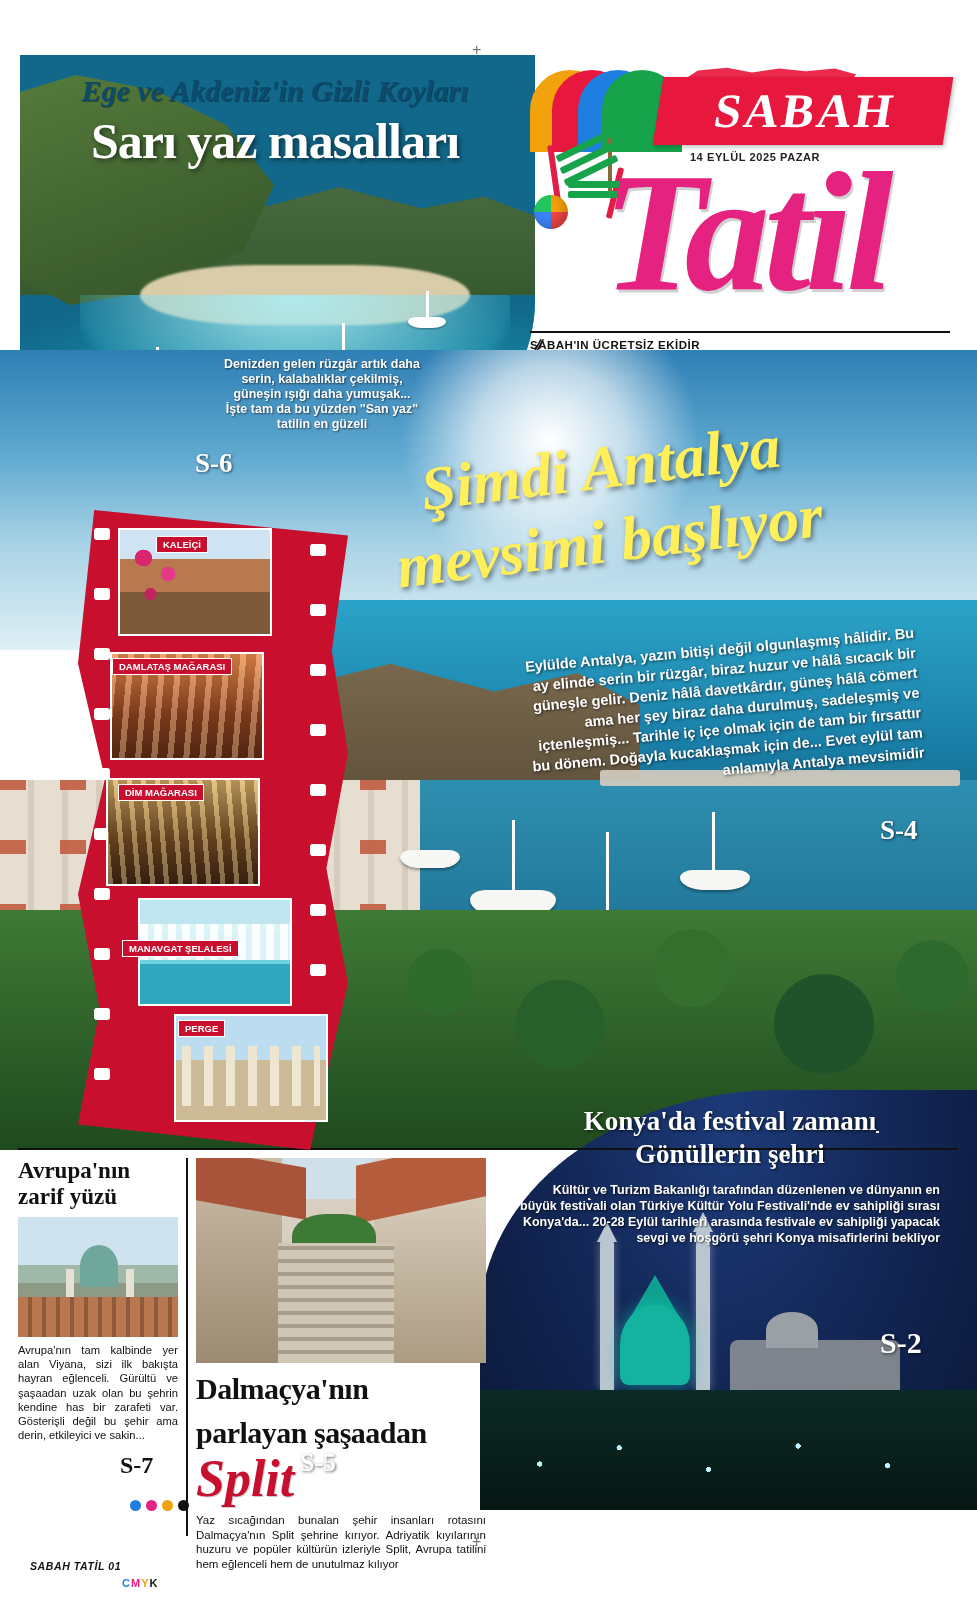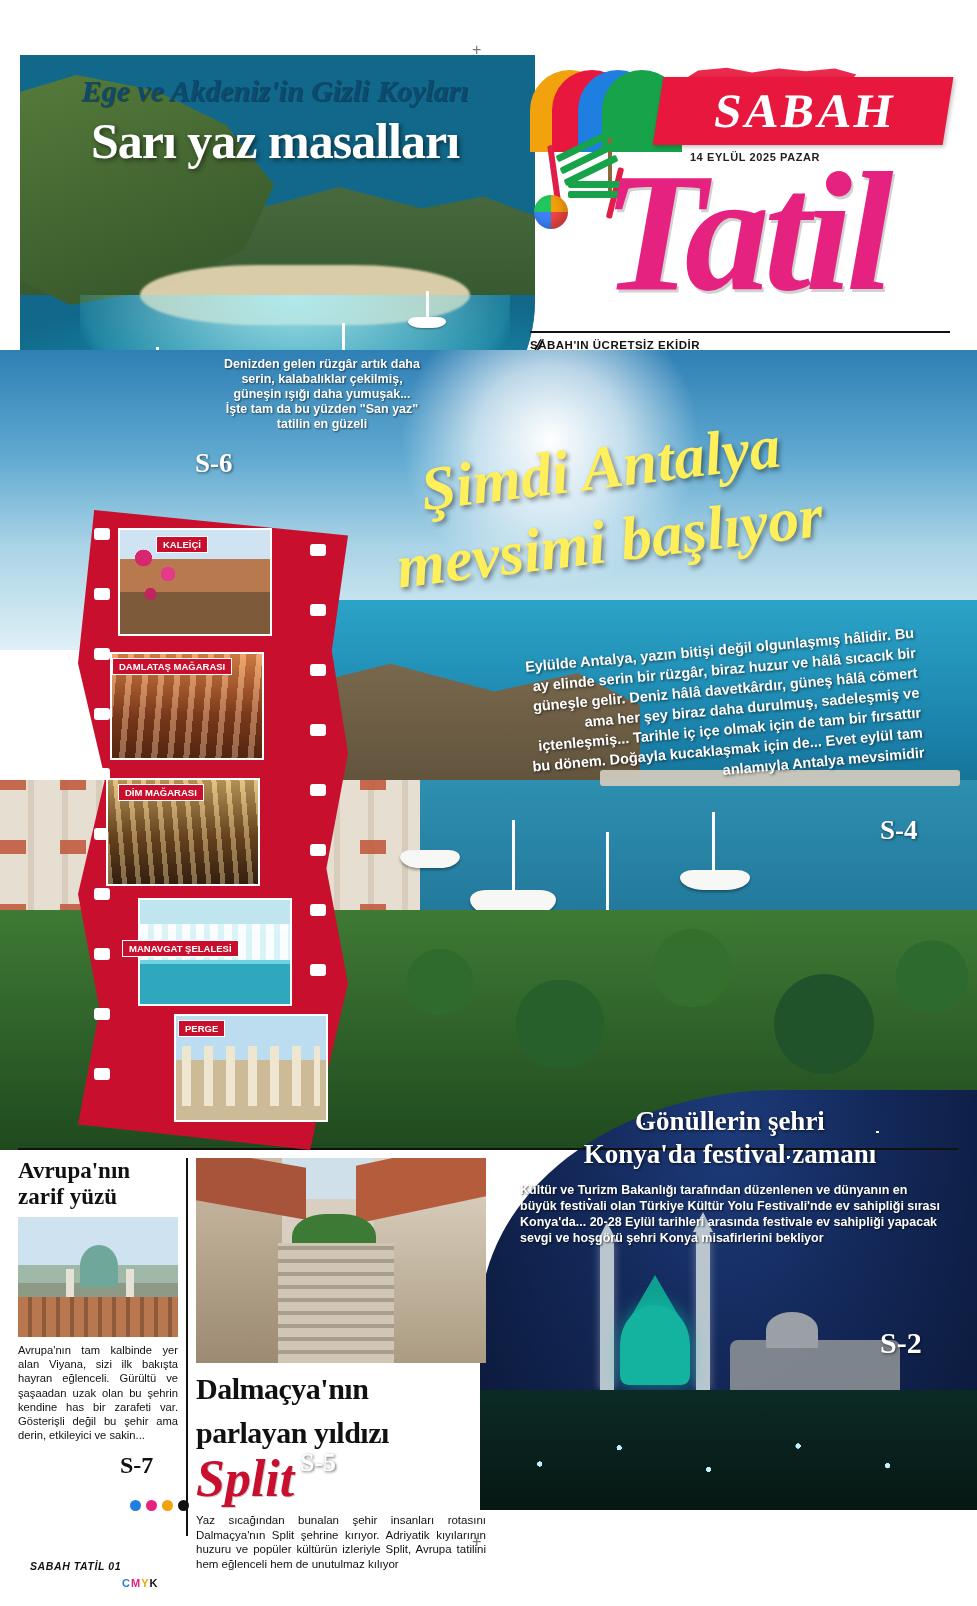--- a/index.html
+++ b/index.html
@@ -155,21 +155,21 @@
   .konya-lights{position:absolute;left:0;bottom:10px;width:100%;height:90px;
     background:
       radial-gradient(circle 5px at 12% 60%, #bff4ff 0 50%, transparent 55%),
       radial-gradient(circle 5px at 28% 42%, #bff4ff 0 50%, transparent 55%),
       radial-gradient(circle 5px at 46% 66%, #bff4ff 0 50%, transparent 55%),
       radial-gradient(circle 5px at 64% 40%, #bff4ff 0 50%, transparent 55%),
       radial-gradient(circle 5px at 82% 62%, #bff4ff 0 50%, transparent 55%);}
   .konya-title{position:absolute;left:500px;top:1105px;width:460px;text-align:center;z-index:6;
     font-family:"Liberation Serif",serif;font-weight:bold;color:#fff;font-size:27px;line-height:33px;
     text-shadow:1px 1px 3px rgba(0,0,0,.7);}
-  .konya-text{position:absolute;left:520px;top:1182px;width:420px;text-align:left;z-index:6;color:#fff;
+  .konya-text{position:absolute;left:520px;top:1182px;width:420px;text-align:right;z-index:6;color:#fff;
     font-size:12.5px;line-height:16px;font-weight:bold;text-shadow:1px 1px 2px rgba(0,0,0,.7);}
   .s2{position:absolute;left:880px;top:1326px;font-size:30px;z-index:7;}
 
   
   .bottom-rule{position:absolute;left:18px;top:1148px;width:940px;height:2px;background:#111;}
   .viyana{position:absolute;left:18px;top:1158px;width:160px;height:380px;}
   .viy-title{font-family:"Liberation Serif",serif;font-weight:bold;font-size:23px;line-height:26px;color:#111;}
   .viy-script{font-family:"Liberation Serif",serif;font-style:italic;font-weight:bold;font-size:31px;color:#c8102e;
     border-bottom:2px solid #111;padding-bottom:2px;margin-top:2px;}
   .viy-img{margin-top:7px;width:160px;height:120px;overflow:hidden;position:relative;
@@ -347,22 +347,22 @@
     <div class="minaret" style="left:216px;top:140px;height:160px;"></div>
     <div class="mevlana-cone"></div>
     <div class="mevlana-dome"></div>
     <div style="position:absolute;left:250px;top:250px;width:170px;height:60px;background:#8b8f93;border-radius:8px 8px 0 0;opacity:.9;"></div>
     <div style="position:absolute;left:286px;top:222px;width:52px;height:36px;background:#9aa0a5;border-radius:50% 50% 0 0;"></div>
     <div class="konya-base"></div>
     <div class="konya-lights"></div>
   </div>
 
   <div class="konya-title">
+    <div>Konya'da festival zamanı</div>
     <div>Gönüllerin şehri</div>
-    <div>Konya'da festival zamanı</div>
   </div>
   <div class="konya-text">Kültür ve Turizm Bakanlığı tarafından düzenlenen ve dünyanın en büyük festivali olan Türkiye Kültür Yolu Festivali'nde ev sahipliği sırası Konya'da... 20-28 Eylül tarihleri arasında festivale ev sahipliği yapacak sevgi ve hoşgörü şehri Konya misafirlerini bekliyor</div>
   <div class="pg-ref s2">S-2</div>
 
   <div class="bottom-rule"></div>
   <div class="vrule"></div>
 
   <div class="viyana">
     <div class="viy-title">Avrupa'nın</div>
     <div class="viy-title">zarif yüzü</div>
@@ -385,21 +385,21 @@
   <div class="split">
     <div class="split-img">
       <div class="wallL"></div>
       <div class="wallR"></div>
       <div class="roofL"></div>
       <div class="roofR"></div>
       <div class="green"></div>
       <div class="stairs"></div>
     </div>
     <div class="split-title">Dalmaçya'nın</div>
-    <div class="split-title">parlayan yıldızı</div>
+    <div class="split-title">parlayan şaşaadan</div>
     <div class="split-script">Split</div>
     <div class="split-text">Yaz sıcağından bunalan şehir insanları rotasını Dalmaçya'nın Split şehrine kırıyor. Adriyatik kıyılarının huzuru ve popüler kültürün izleriyle Split, Avrupa tatilini hem eğlenceli hem de unutulmaz kılıyor</div>
   </div>
   <div class="pg-ref s5">S-5</div>
 
   <div class="colophon">SABAH TATİL  01</div>
   <div class="cmyk">
     <span style="color:#1f7fe0;">C</span><span style="color:#e5227f;">M</span><span style="color:#f2a20c;">Y</span><span style="color:#111;">K</span>
   </div>
 

